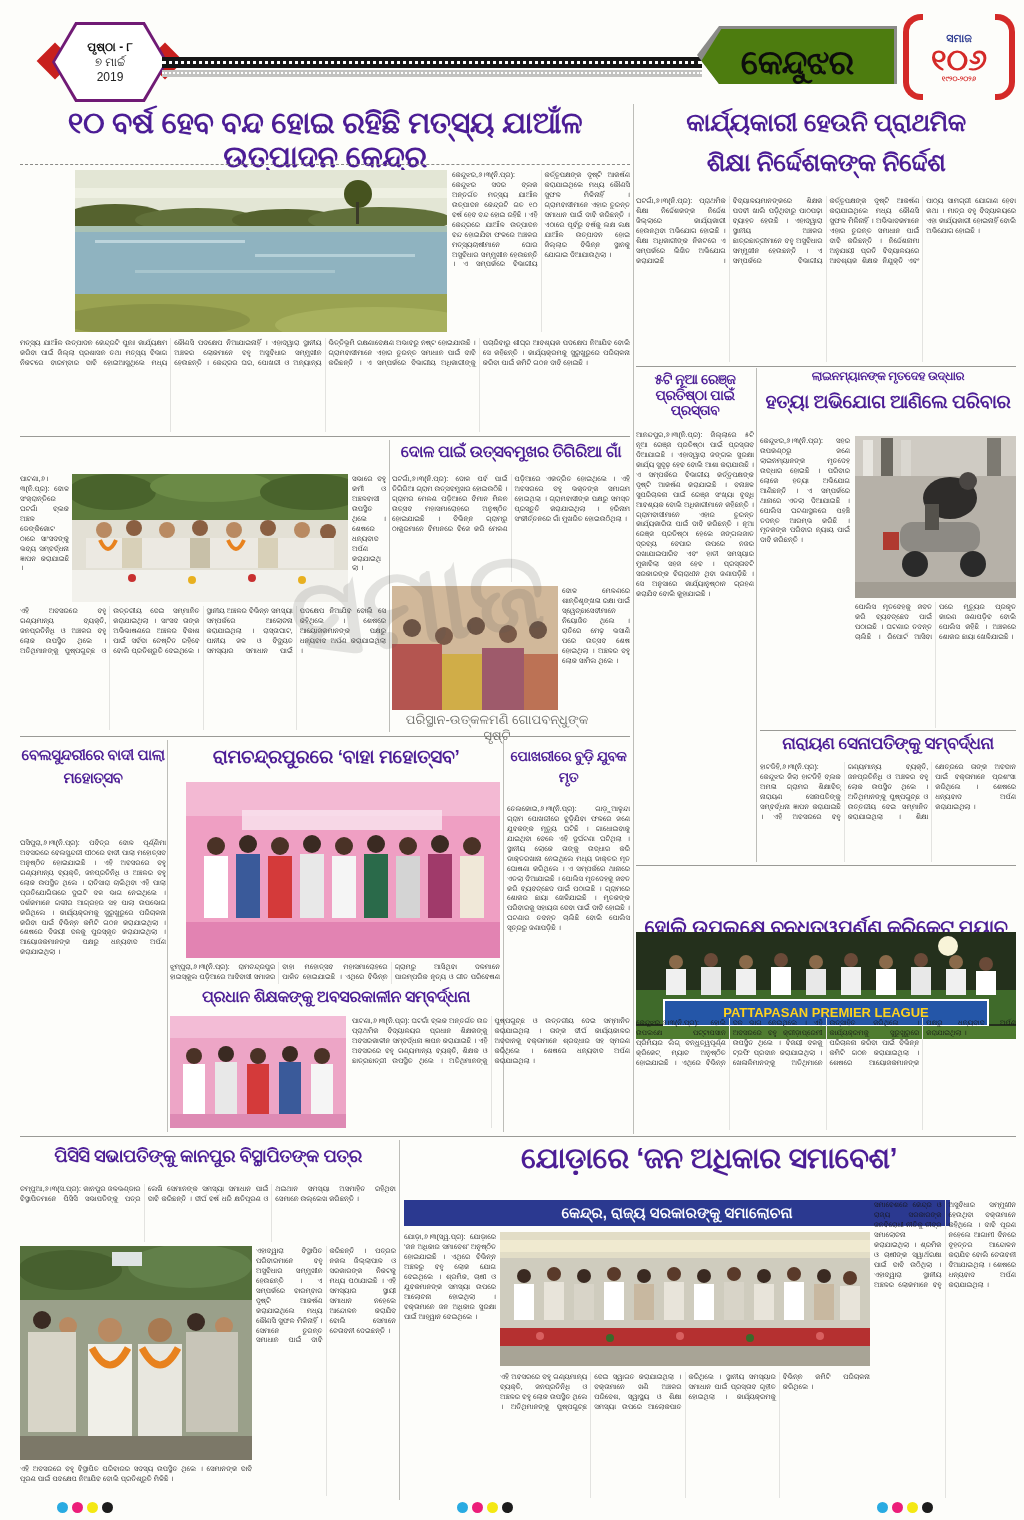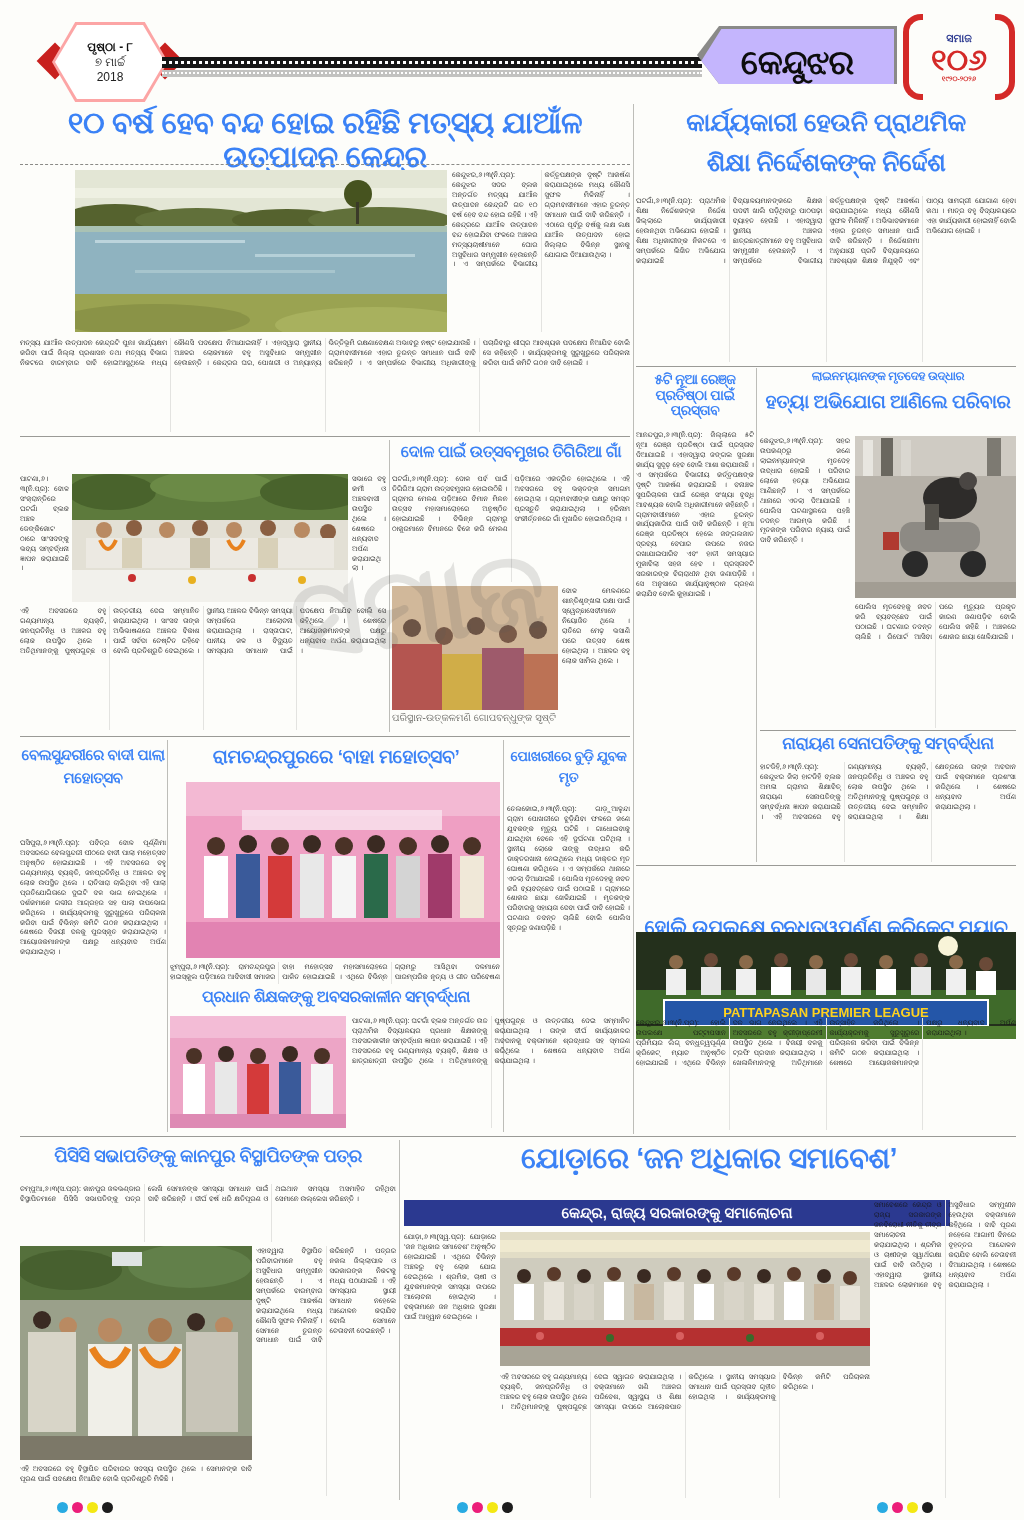--- a/index.html
+++ b/index.html
@@ -1,75 +1,75 @@
 <!DOCTYPE html>
 <html><head>
 <meta charset="utf-8">
 <style>
   html,body{margin:0;padding:0;background:#ffffff;font-family:"Liberation Sans",sans-serif;}
   #page{position:relative;width:1024px;height:1520px;background:#fdfdfa;overflow:hidden;}
   .abs{position:absolute;}
-  .hl{font-weight:bold;color:#3b82f6;text-align:center;line-height:1.12;letter-spacing:-0.5px;}
+  .hl{font-weight:bold;color:#4c1d95;text-align:center;line-height:1.12;letter-spacing:-0.5px;}
   .bd{font-size:7px;line-height:1.42;text-align:justify;color:#161616;overflow:hidden;word-break:break-word;}
   .cols2{column-count:2;column-gap:7px;column-rule:1px solid #e3e3e0;}
   .cols3{column-count:3;column-gap:7px;column-rule:1px solid #e3e3e0;}
   .cols4{column-count:4;column-gap:7px;column-rule:1px solid #e3e3e0;}
   .photo{position:absolute;overflow:hidden;background:#cfcdc6;}
   .photo svg{display:block;}
   .rule-h{position:absolute;border-top:1px solid #9a9a96;height:0;}
   .rule-dash{position:absolute;border-top:1px dashed #8a8a86;height:0;}
   .rule-v{position:absolute;border-left:1px solid #bdbdb8;width:0;}
   
-  .badge-outer{position:absolute;left:52px;top:22px;width:116px;height:80px;background:#fca5a5;
+  .badge-outer{position:absolute;left:52px;top:22px;width:116px;height:80px;background:#701a75;
     clip-path:polygon(20% 0,80% 0,100% 50%,80% 100%,20% 100%,0 50%);}
   .badge-inner{position:absolute;left:3px;top:3px;width:110px;height:74px;background:#ffffff;
     clip-path:polygon(20% 0,80% 0,100% 50%,80% 100%,20% 100%,0 50%);
     display:flex;flex-direction:column;align-items:center;justify-content:center;gap:1px;}
   .badge-inner .b1{font-size:12px;font-weight:bold;color:#111;}
   .badge-inner .b2{font-size:12px;color:#222;}
   .diamond{position:absolute;width:26px;height:26px;background:#c8201e;transform:rotate(45deg);}
   .mast-black{position:absolute;left:162px;top:57px;width:540px;height:11px;background:#161616;}
   .mast-black i{position:absolute;left:0;top:4px;width:100%;border-top:3px dotted #fff;}
   .mast-gray{position:absolute;left:162px;top:70px;width:540px;height:7px;background:#c2c2c0;}
   .mast-gray i{position:absolute;left:0;top:2px;width:100%;border-top:2px dotted #fff;}
   .banner-outer{position:absolute;left:697px;top:26px;width:200px;height:58px;background:#8a8a88;
     clip-path:polygon(0 50%,11% 0,100% 0,100% 100%,11% 100%);}
-  .banner-inner{position:absolute;left:3px;top:3px;width:194px;height:68px;background:#c4b5fd;
+  .banner-inner{position:absolute;left:3px;top:3px;width:194px;height:68px;background:#4d7c0f;
     clip-path:polygon(0 50%,11% 0,100% 0,100% 100%,11% 100%);
     display:flex;align-items:center;justify-content:center;}
   .banner-inner span{font-size:34px;font-weight:900;color:#0d0d0d;letter-spacing:-1px;}
   .logo-box{position:absolute;left:903px;top:14px;width:112px;height:86px;display:flex;align-items:stretch;}
   .logo-brl{width:14px;border-left:6px solid #d42a28;border-top:6px solid #d42a28;border-bottom:6px solid #d42a28;border-radius:18px 0 0 18px;}
   .logo-brr{width:14px;border-right:6px solid #d42a28;border-top:6px solid #d42a28;border-bottom:6px solid #d42a28;border-radius:0 18px 18px 0;}
   .logo-mid{flex:1;display:flex;flex-direction:column;align-items:center;justify-content:center;gap:0;}
   .logo-name{font-size:11px;font-weight:bold;color:#2b3990;}
   .logo-num{font-size:30px;font-weight:900;color:#d42a28;line-height:1;}
   .logo-years{font-size:7px;color:#d42a28;font-weight:bold;}
   .bluebar{position:absolute;left:404px;top:1200px;width:546px;height:26px;background:#2b3990;
     display:flex;align-items:center;justify-content:center;}
   .bluebar span{color:#ffffff;font-size:15px;font-weight:bold;}
   .wmark{position:absolute;left:290px;top:545px;width:320px;font-size:110px;font-weight:900;
     color:rgba(90,90,90,0.16);transform:rotate(-8deg);pointer-events:none;z-index:6;line-height:1;}
-  .wcap{position:absolute;left:392px;top:712px;width:210px;font-size:10px;color:#6a6a66;text-align:left;z-index:6;}
+  .wcap{position:absolute;left:392px;top:712px;width:210px;font-size:13px;color:#6a6a66;text-align:center;z-index:6;}
   .dots{position:absolute;display:flex;gap:4px;}
   .dots i{width:11px;height:11px;border-radius:50%;display:block;}
   .d-c{background:#29abe2;} .d-m{background:#ec1e79;} .d-y{background:#f4e813;} .d-k{background:#1c1c1c;}
 </style>
 </head>
 <body>
 
 <div id="page">
 
   <div class="diamond" style="left:42px;top:48px;"></div>
   <div class="diamond" style="left:152px;top:48px;"></div>
   <div class="badge-outer">
     <div class="badge-inner">
       <span class="b1">ପୃଷ୍ଠା - ୮</span>
       <span class="b2">୭ ମାର୍ଚ୍ଚ</span>
-      <span class="b2">2018</span>
+      <span class="b2">2019</span>
     </div>
   </div>
   <div class="mast-black">
       <i></i>
     </div>
   <div class="mast-gray">
       <i></i>
     </div>
   <div class="banner-outer">
     <div class="banner-inner">

